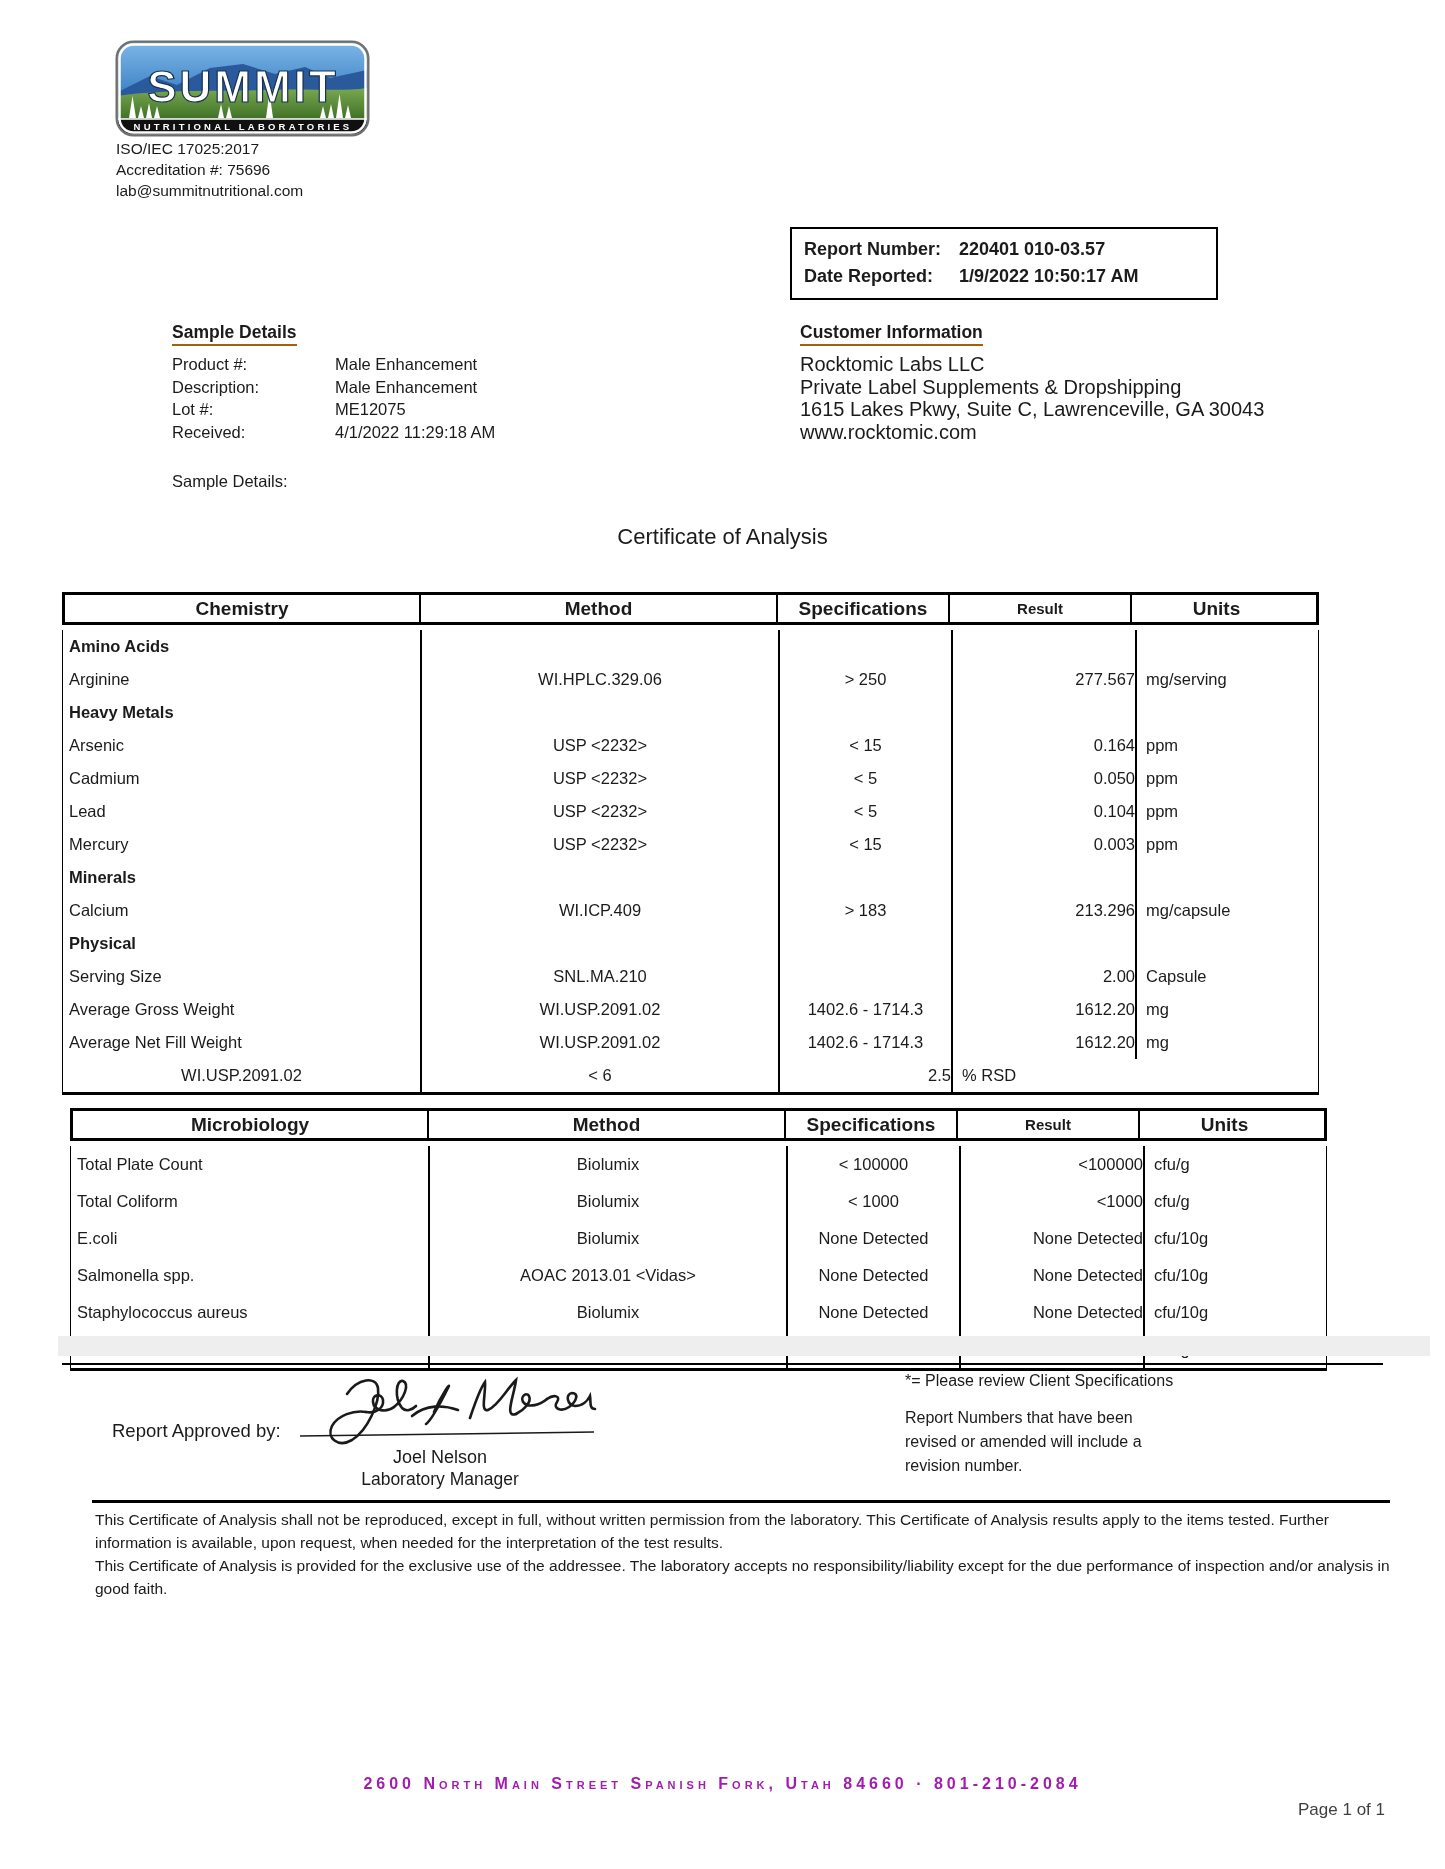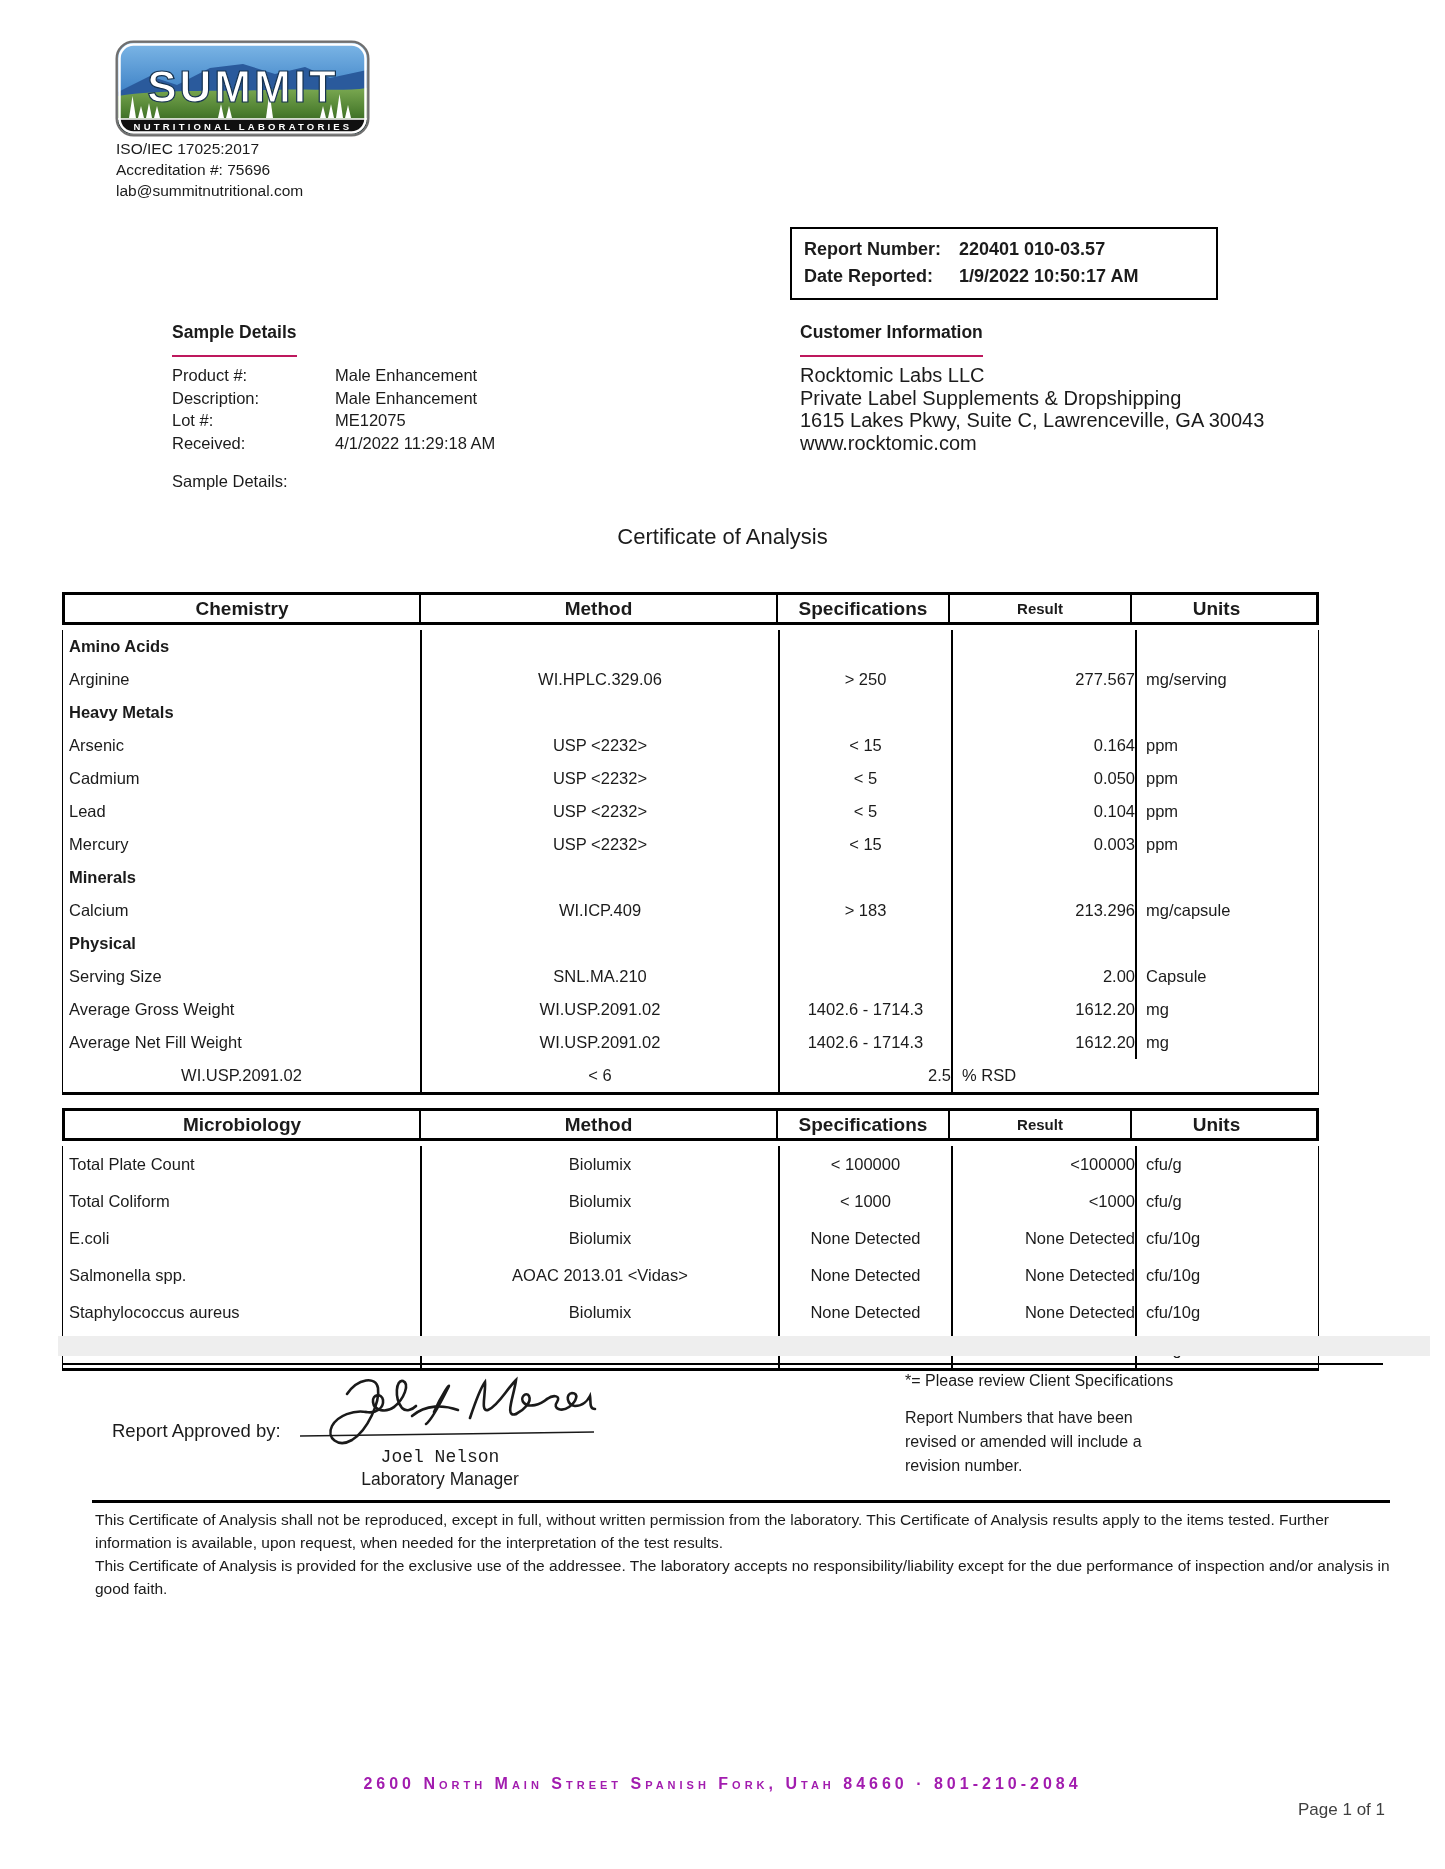--- a/index.html
+++ b/index.html
@@ -15,22 +15,22 @@
 
   
   .report-box {
     left:790px; top:227px; width:400px; border:2.5px solid #000;
     padding:7px 12px 8px 12px; background:#fff;
   }
   .report-box .rrow { display:flex; font-weight:bold; font-size:18px; line-height:27px; }
   .report-box .rlabel { width:155px; }
 
   .sec-heading {
-    font-weight:bold; font-size:17.5px; border-bottom:2px solid #be185d;
-    display:inline-block; padding-bottom:12px;
+    font-weight:bold; font-size:17.5px; border-bottom:2px solid #a16207;
+    display:inline-block; padding-bottom:1px;
   }
   .fieldrow { display:flex; font-size:16.5px; line-height:22.5px; }
   .fieldrow .flabel { width:163px; }
   .custline { font-size:20px; line-height:22.5px; }
 
   .coa-title { left:0; top:524px; width:1445px; text-align:center; font-size:22px; }
 
   
   .coa-table { position:absolute; width:1257px; }
   .coa-header {
@@ -57,21 +57,21 @@
   .coa-row .c3 { border-right:2px solid #000; justify-content:center; }
   .coa-row .c4 { border-right:2.5px solid #000; justify-content:flex-end; padding-right:0; }
   .coa-row .c5 { justify-content:flex-start; padding-left:9px; }
   .coa-row .cat { font-weight:bold; }
 
   .gray-band { left:58px; top:1336px; width:1372px; height:20px; background:#eeeeee; }
   .rule-a { left:62px; top:1363px; width:1321px; height:2px; background:#000; }
   .rule-b { left:92px; top:1500px; width:1298px; height:3px; background:#000; }
 
   .approve-label { left:112px; top:1420px; font-size:18.5px; }
-  .sig-name { left:325px; top:1447px; width:230px; text-align:center; font-size:18px;font-family:Liberation Mono, monospace; }
+  .sig-name { left:325px; top:1447px; width:230px; text-align:center; font-size:18px; }
   .sig-title { left:325px; top:1469px; width:230px; text-align:center; font-size:17.5px; }
 
   .note1 { left:905px; top:1372px; font-size:16px; }
   .note2 { left:905px; top:1406px; width:255px; font-size:16px; line-height:24px; }
 
   .disclaimer { left:95px; top:1508px; width:1300px; font-size:15.5px; line-height:23px; }
   .disclaimer p { margin:0; }
 
   .footer-address {
     left:0; top:1775px; width:1445px; text-align:center;
@@ -286,21 +286,21 @@
         </div>
         <div class="coa-row" style="height: 33px;">
           <div class="cell c2">WI.USP.2091.02</div>
           <div class="cell c3">&lt; 6</div>
           <div class="cell c4">2.5</div>
           <div class="cell c5">% RSD</div>
         </div>
       </div>
     </div>
 
-  <div class="coa-table" style="left:62px; top:1073px;">
+  <div class="coa-table" style="left:70px; top:1073px;">
       <div class="coa-header">
         <div class="hcell">Microbiology</div>
         <div class="hcell">Method</div>
         <div class="hcell">Specifications</div>
         <div class="hcell small">Result</div>
         <div class="hcell">Units</div>
       </div>
       <div class="coa-body">
         <div class="coa-row" style="height: 37px;">
           <div class="cell c1">Total Plate Count</div>

